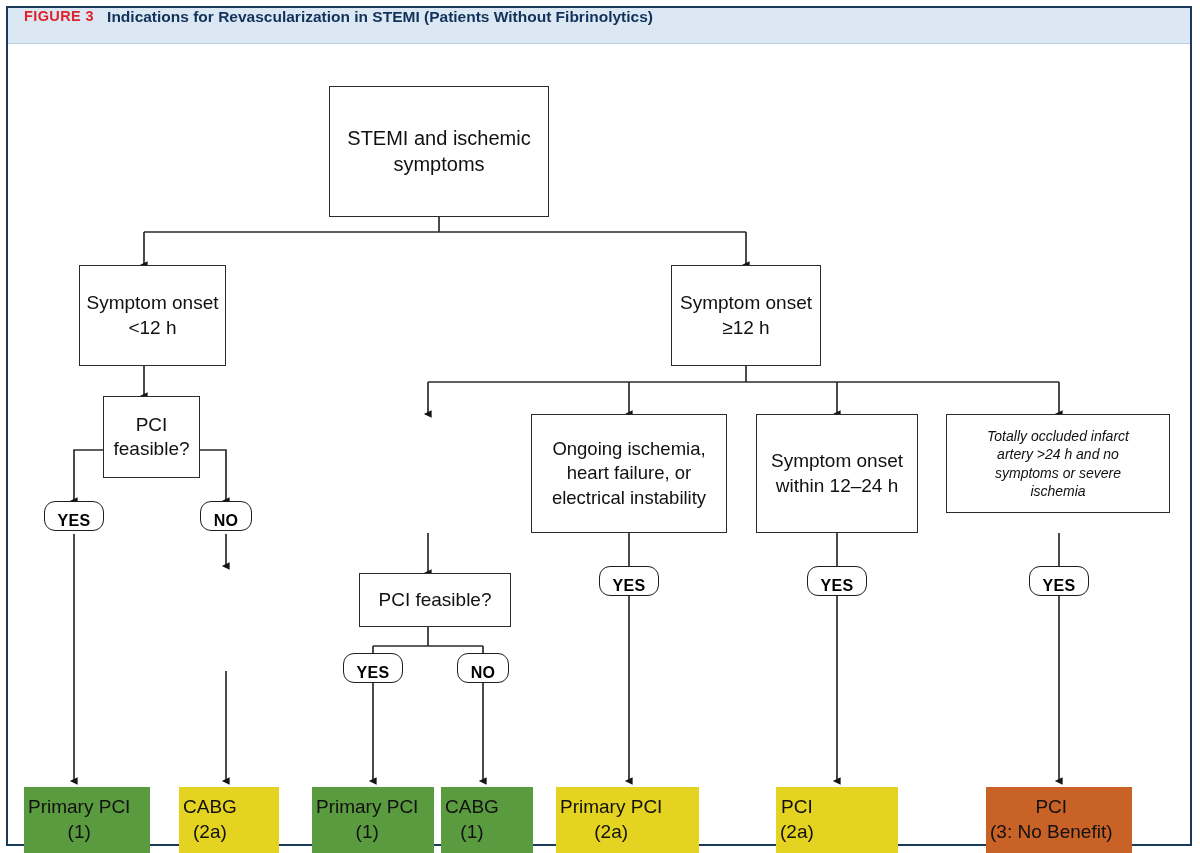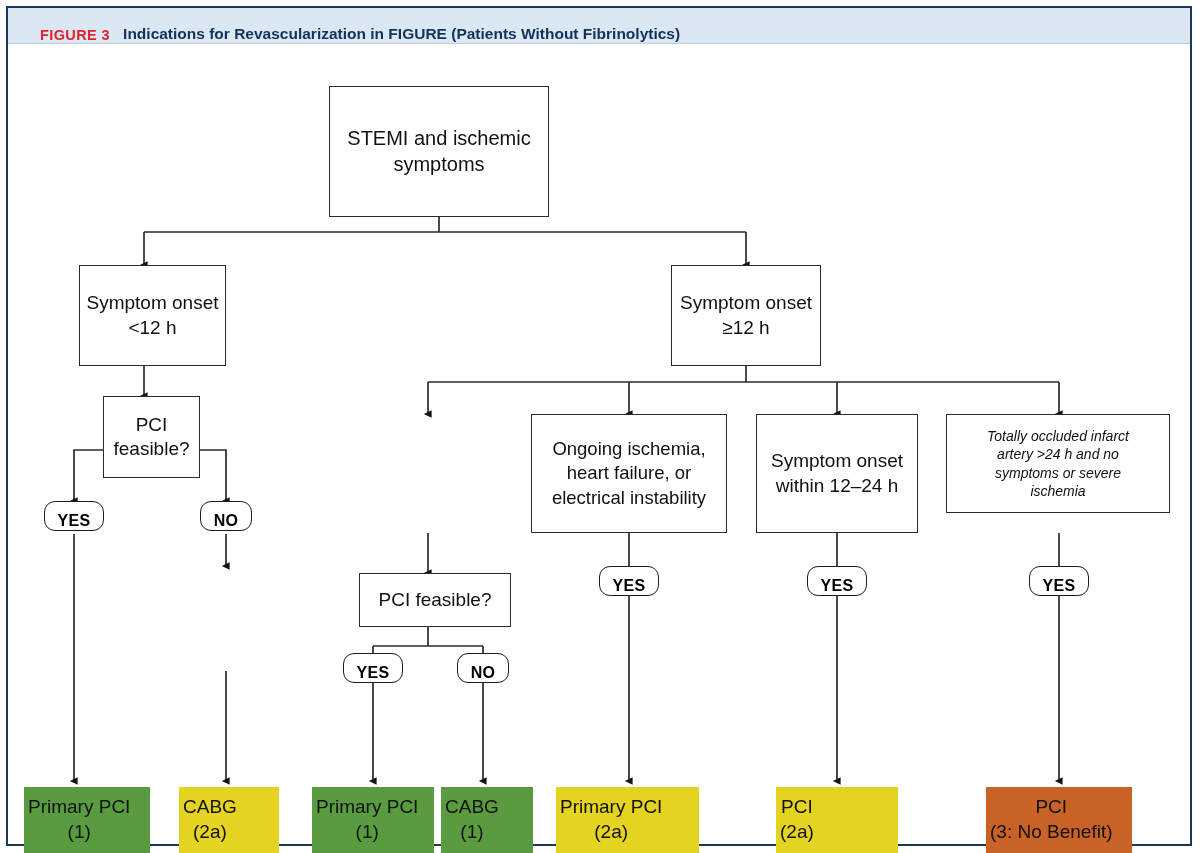--- a/index.html
+++ b/index.html
@@ -29,22 +29,22 @@
   
   #fig-header {
     position: absolute;
     left: 8px;
     top: 8px;
     width: 1182px;
     height: 36px;
     background: #dbe7f3;
     box-sizing: border-box;
     display: flex;
-    align-items: flex-end;
-    padding-left: 32px;
+    align-items: flex-start;
+    padding-left: 16px;
     border-bottom: 1px solid #b9cde3;
   }
   #fig-label {
     color: #e0222b;
     font-weight: bold;
     font-size: 14.5px;
     letter-spacing: 0.4px;
     margin-right: 13px;
     white-space: nowrap;
   }
@@ -116,21 +116,21 @@
   }
 </style>
 </head>
 <body>
 
 <div id="page">
   <div id="frame" style="border-color: rgb(26, 58, 92);"></div>
 
   <div id="fig-header" style="background: rgb(219, 231, 243);">
     <span id="fig-label" style="color: rgb(224, 34, 43);">FIGURE 3</span>
-    <span id="fig-title" style="color: rgb(18, 50, 90);">Indications for Revascularization in FIGURE (Patients Without Fibrinolytics)</span>
+    <span id="fig-title" style="color: rgb(18, 50, 90);">Indications for Revascularization in STEMI (Patients Without Fibrinolytics)</span>
   </div>
 
   <div id="chart">
 
     <svg id="wires" viewBox="0 0 1182 798">
       <defs>
         <marker id="arrow" markerWidth="9" markerHeight="9" refX="4.2" refY="4.2" orient="auto" markerUnits="userSpaceOnUse">
           <path d="M0.4,0.6 L8,0.6 L4.2,8.4 Z" fill="#141414"></path>
         </marker>
       </defs>

